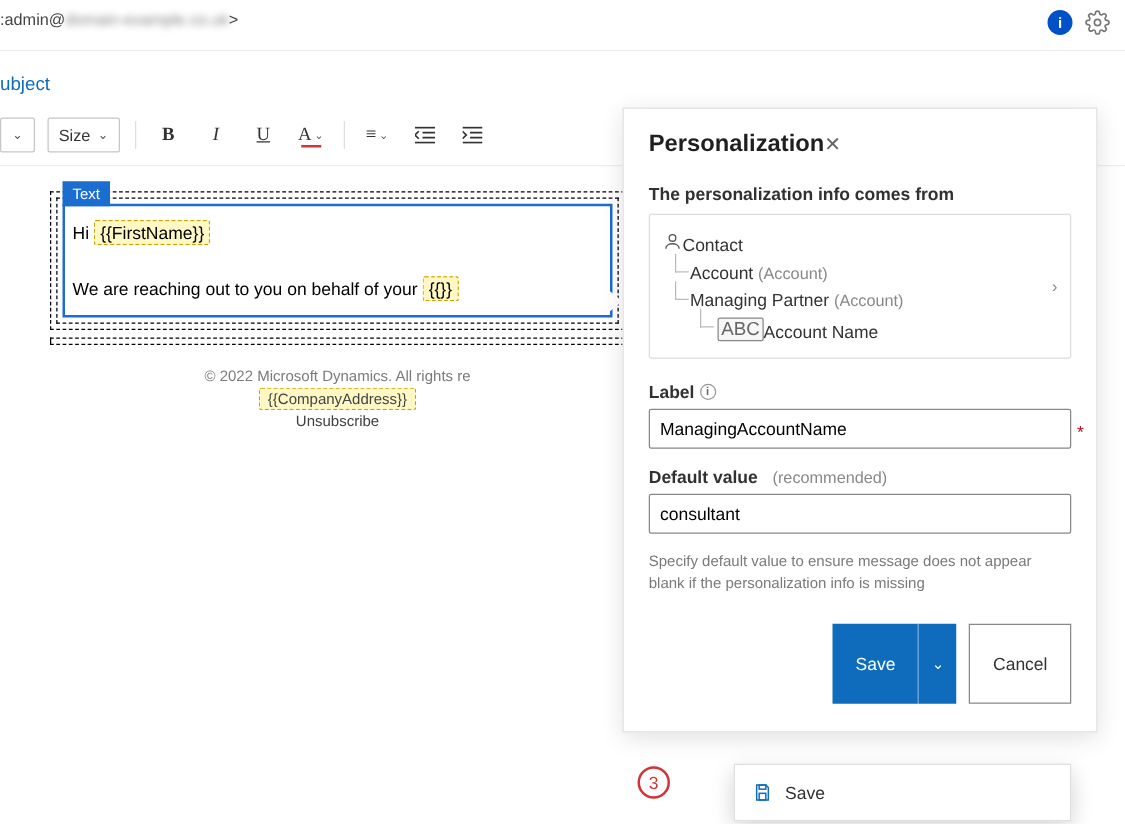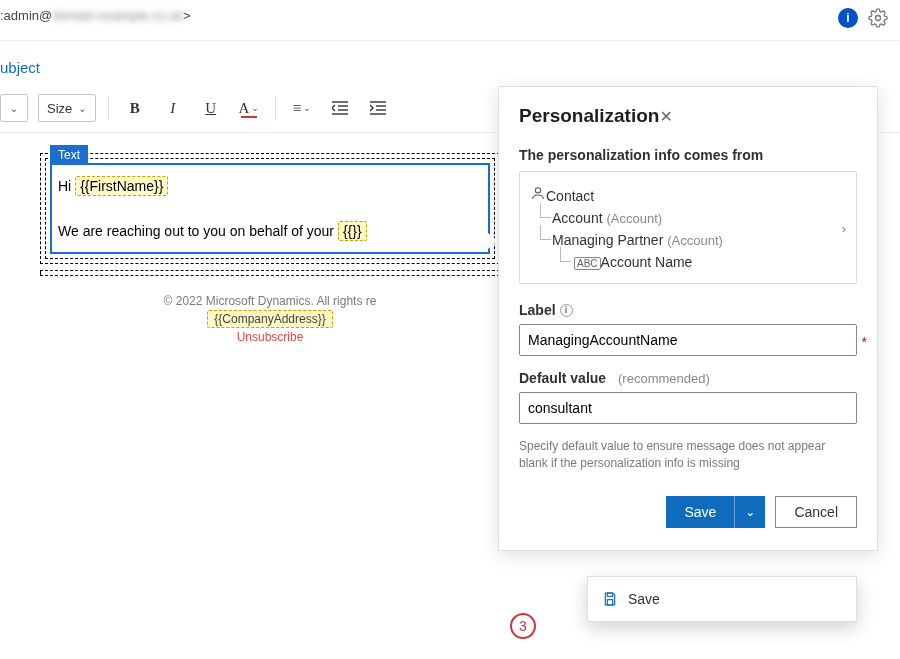--- a/index.html
+++ b/index.html
@@ -97,21 +97,21 @@
     right:-10px;
     top:68px;
     width:0;height:0;
     border-top:8px solid transparent;
     border-bottom:8px solid transparent;
     border-left:10px solid #fff;
   }
   .dashed-bottom { border: 1px dashed #000; margin-top:6px; height:6px; }
   .footer-txt { text-align:center; margin-top:18px; font-size:12px; color:#7a7a7a; }
   .company-token { background:#fff8c5; border:1px dashed #c9a100; border-radius:2px; padding:1px 6px; font-size:12px; color:#444; display:inline-block; margin-top:2px;}
-  .unsub { color:#ef4444; font-size:12px; margin-top:2px; }
+  .unsub { color:#404040; font-size:12px; margin-top:2px; }
 
   
   .panel {
     position:absolute;
     top:86px; right:22px;
     width:380px;
     background:#fff;
     border:1px solid #e1dfdd;
     box-shadow: 0 4px 18px rgba(0,0,0,.12);
     padding: 18px 20px 22px 20px;
@@ -137,21 +137,21 @@
     position:absolute;
     border-left:1px solid #bbb;
     border-bottom:1px solid #bbb;
     width:10px; height:14px;
     left:10px; top:-4px;
   }
   .indent2.branch::before { left:30px; }
   .abc-badge {
     border:1px solid #888;
     border-radius:2px;
-    font-size:10px;
+    font-size:15px;
     padding:0 2px;
     color:#666;
     background:#f7f7f7;
   }
   .field-label { font-size:14px; font-weight:600; margin-bottom:6px; display:flex; align-items:center; gap:4px;}
   .field-label .hint-i { border:1px solid #999; border-radius:50%; width:13px; height:13px; font-size:9px; display:flex; align-items:center; justify-content:center; color:#666; }
   .field-wrap { position:relative; margin-bottom:14px;}
   .req-star { position:absolute; right:-10px; top:10px; color:#b10e1e; font-size:14px; }
   .txt-input {
     width:100%;
@@ -168,21 +168,21 @@
     background:#0f6cbd; color:#fff; border:none;
     padding:7px 18px; font-size:14px; cursor:pointer;
     border-right:1px solid rgba(255,255,255,.4);
   }
   .btn-split {
     background:#0f6cbd; color:#fff; border:none;
     padding:7px 10px; font-size:12px; cursor:pointer;
   }
   .btn-secondary {
     background:#fff; color:#333; border:1px solid #8a8886;
-    padding:7px 18px; font-size:14px; margin-left:10px; cursor:pointer;
+    padding:23px 18px; font-size:14px; margin-left:10px; cursor:pointer;
   }
   .save-menu {
     position:absolute;
     right:20px; bottom:-72px;
     width:270px;
     background:#fff;
     border:1px solid #e1dfdd;
     box-shadow: 0 6px 18px rgba(0,0,0,.18);
     padding:6px 0;
   }

